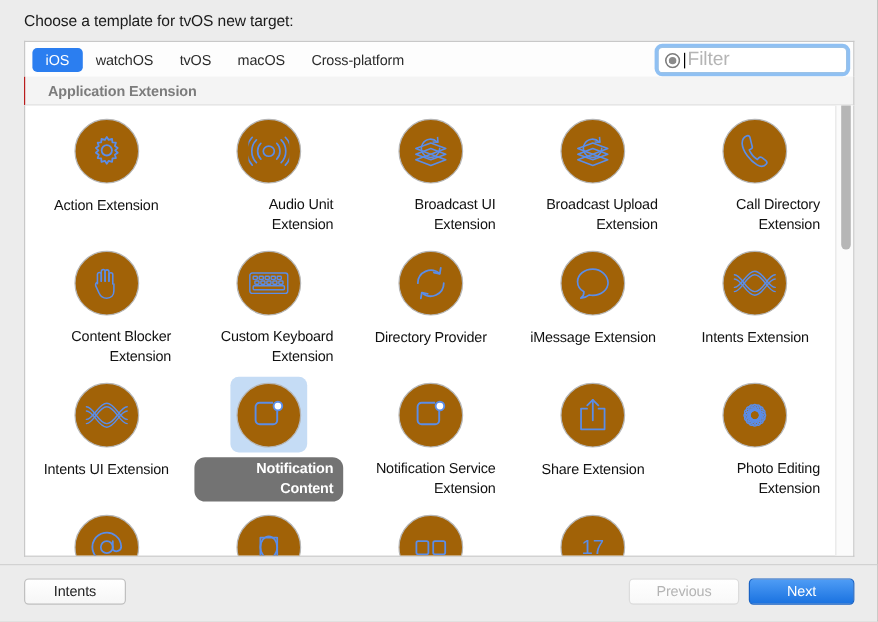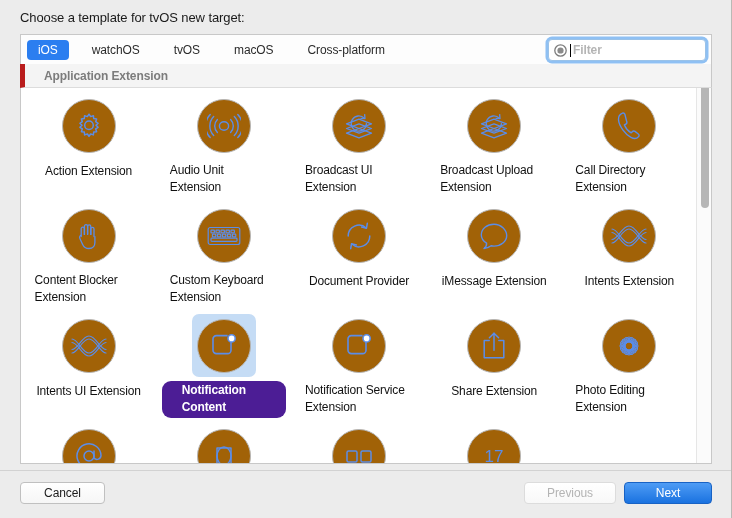--- a/index.html
+++ b/index.html
@@ -37,21 +37,21 @@
     background: #fdfdfd;
     border: 1px solid #c8c8c8;
     border-bottom: none;
   }
   #tabs {
     position: absolute;
     left: 6px; top: 0;
     height: 30px;
     display: flex;
     align-items: center;
-    gap: 12px;
+    gap: 0px;
   }
   .tab {
     font-size: 12px;
     color: #2b2b2b;
     padding: 3px 11px;
     border-radius: 4px;
     white-space: nowrap;
     cursor: default;
     letter-spacing: -0.1px;
   }
@@ -82,33 +82,32 @@
     flex: 0 0 auto;
     width: 13px; height: 13px;
     margin-right: 3px;
   }
   #caret {
     width: 1px; height: 13px;
     background: #000;
     margin-right: 2px;
   }
   #filter-placeholder {
-    font-size: 12px;
+    font-size: 16px;
     color: #b4b4b4;
     letter-spacing: -0.1px;
-    font-weight: bold;
   }
 
   
   #section-hdr {
     position: absolute;
     left: 20px; top: 64px;
     width: 692px; height: 24px;
     background: #f4f4f4;
-    border-left: 5px solid #b91c1c;
+    border-left: 1px solid #b91c1c;
     border-right: 1px solid #c8c8c8;
     border-bottom: 1px solid #dcdcdc;
     display: flex;
     align-items: center;
   }
   #section-hdr span {
     margin-left: 19px;
     font-size: 12px;
     font-weight: bold;
     color: #7c7c7c;
@@ -155,29 +154,29 @@
     border: 1px solid #b6b6b6;
     background: #a16207;
     display: flex;
     align-items: center;
     justify-content: center;
   }
   .cell-label {
     margin-top: 4px;
     font-size: 12px;
     line-height: 17px;
-    text-align: left;
+    text-align: right;
     color: #111111;
     max-width: 124px;
     padding: 1px 8px 2px 8px;
     border-radius: 9px;
     letter-spacing: -0.15px;
   }
   .cell.selected .cell-label {
-    background: #4c1d95;
+    background: #737373;
     color: #ffffff;
     font-weight: bold;
     padding-left: 20px;
   }
 
   
   #scrollbar {
     position: absolute;
     right: 0px; top: -24px;
     width: 15px; height: 400px;
@@ -399,21 +398,21 @@
             <svg width="30" height="30" viewBox="0 0 30 30">
               <g fill="none" stroke="#5b8de8" stroke-width="1.5" stroke-linejoin="round" stroke-linecap="round">
                 <path d="M4.2 15a10.8 10.8 0 0 1 18-8"></path>
                 <path d="M25.8 15a10.8 10.8 0 0 1-18 8"></path>
                 <path d="M17.6 6.1 22.5 7.2 23.3 2.3"></path>
                 <path d="M12.4 23.9 7.5 22.8 6.7 27.7"></path>
               </g>
             </svg>
           </div>
         </div>
-        <div class="cell-label">Document Provider</div>
+        <div class="cell-label">Directory Provider</div>
       </div>
 
       <div class="cell">
         <div class="icon-box">
           <div class="icon-circle">
             <svg width="30" height="28" viewBox="0 0 30 28">
               <path d="M15 2.2c-7 0-12.7 4.7-12.7 10.5 0 3.5 2.1 6.6 5.3 8.5 .1 1.9-1 4.1-2.6 5.3 2.8-.1 5.4-1.3 7.1-2.7 .9 .2 1.9 .3 2.9 .3 7 0 12.7-4.7 12.7-10.5S22 2.2 15 2.2Z" fill="none" stroke="#5b8de8" stroke-width="1.4" stroke-linejoin="round"></path>
             </svg>
           </div>
         </div>
@@ -572,18 +571,18 @@
       </div>
 
     </div>
 
     <div id="scrollbar">
       <div id="scroll-thumb"></div>
     </div>
   </div>
 
   <div id="footer">
-    <div class="btn" id="btn-cancel">Cancel</div>
+    <div class="btn" id="btn-cancel">Intents</div>
     <div class="btn" id="btn-previous">Previous</div>
     <div class="btn" id="btn-next">Next</div>
   </div>
 
 </div>
 
 </body></html>

